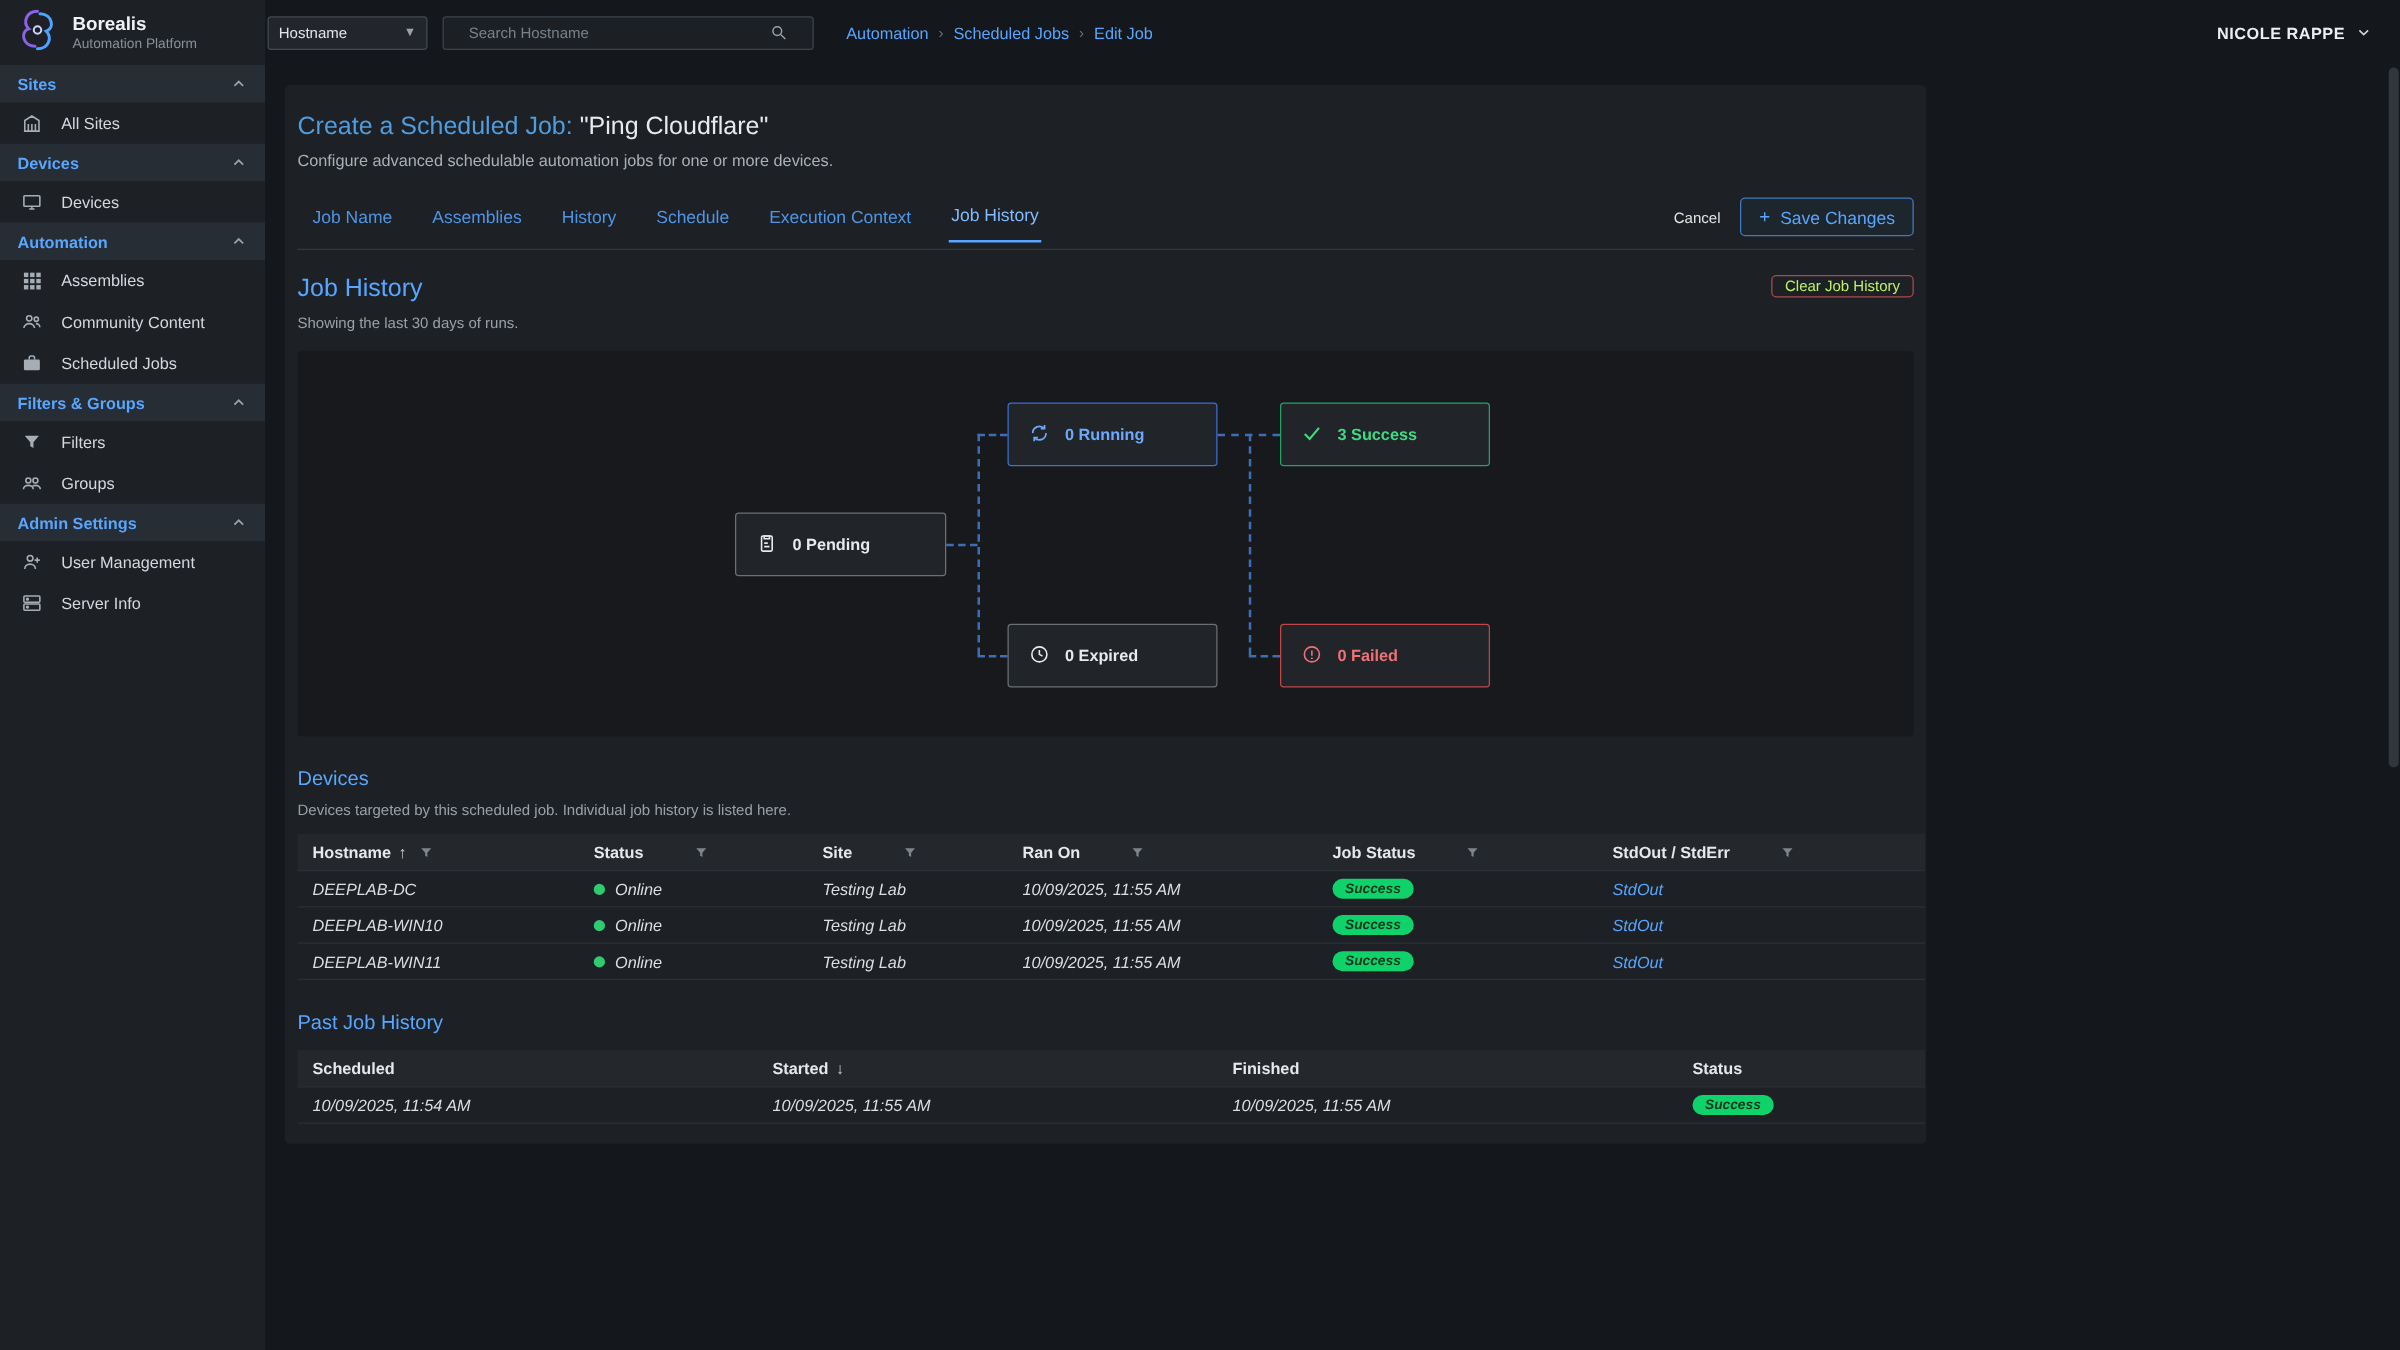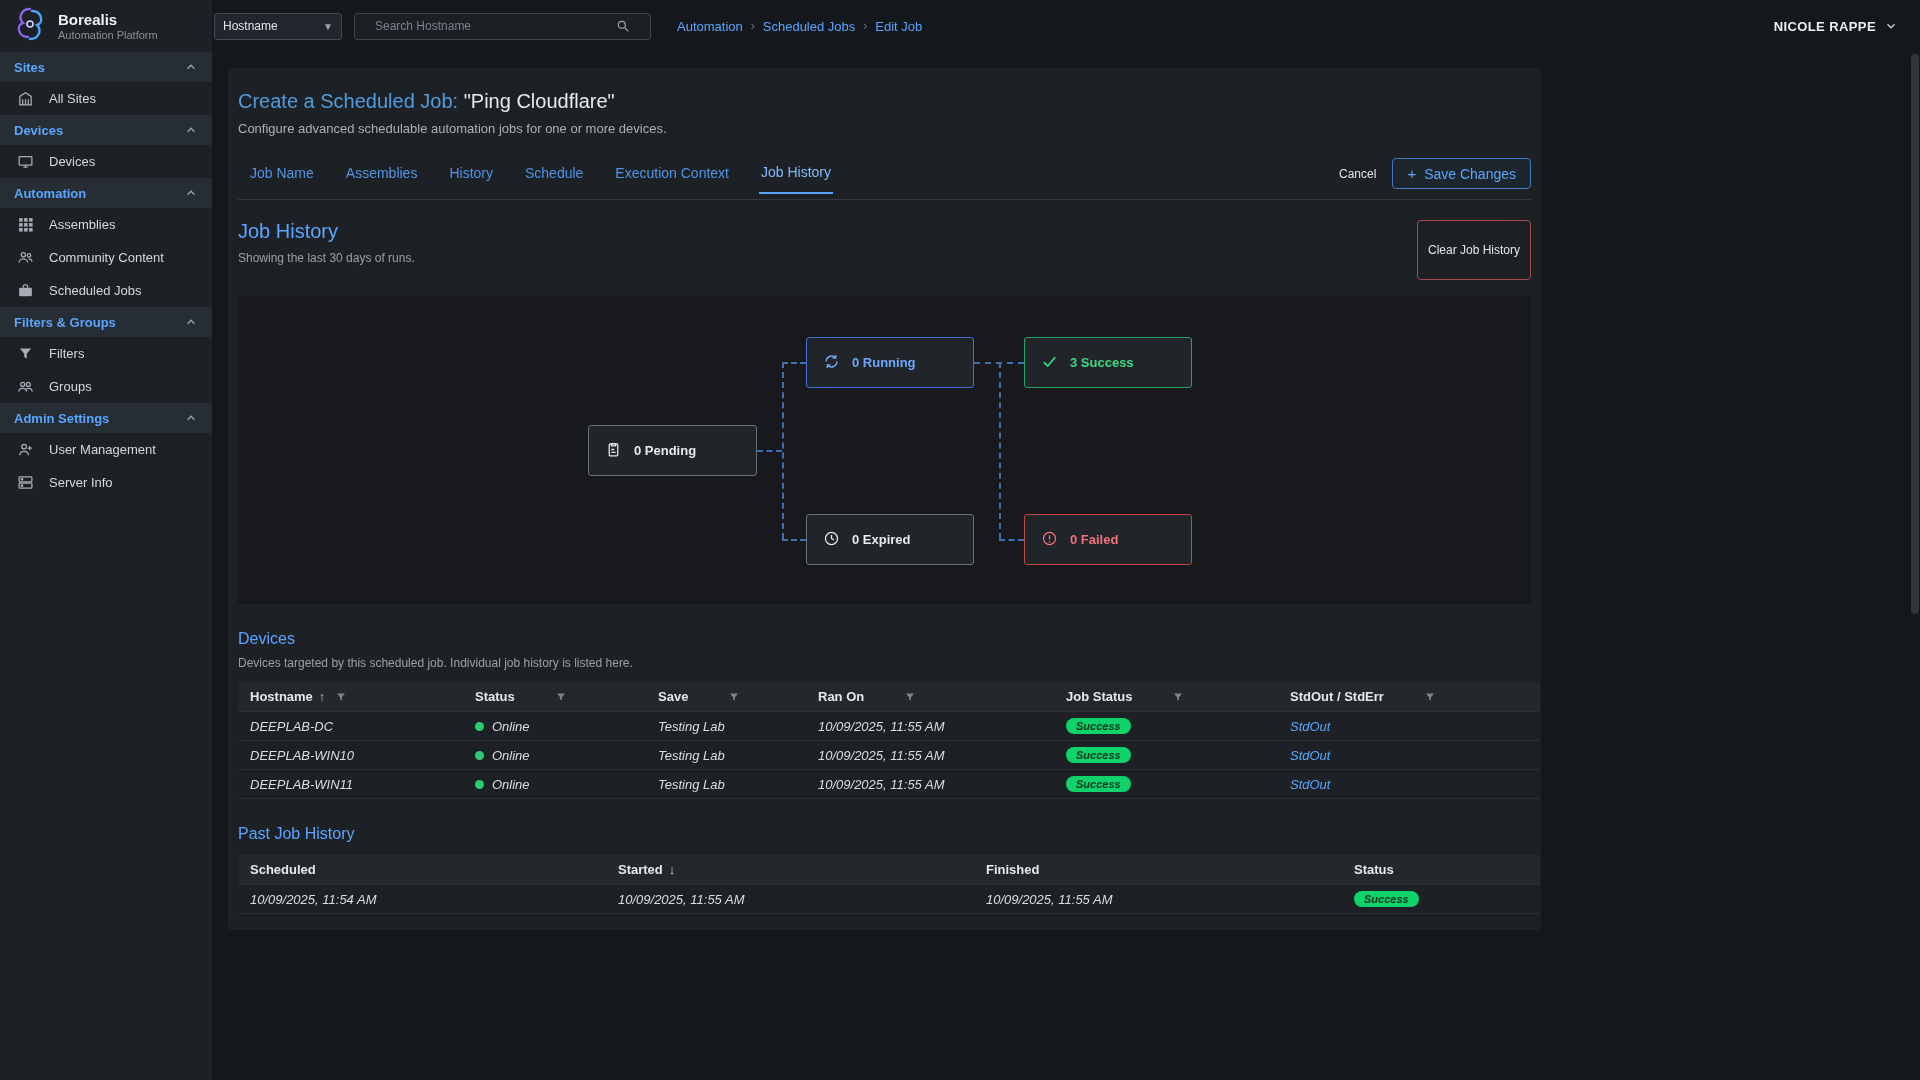--- a/index.html
+++ b/index.html
@@ -55,22 +55,22 @@
   .tab.active { color:#83bbff; border-bottom:2px solid #58a6ff; }
   .tabs-actions { margin-left:auto; display:flex; align-items:center; gap:16px; padding-bottom:10px; }
   .cancel-link { color:#e5e5e5; font-size:12px; cursor:pointer; }
   .save-btn { border:1px solid #4179c4; color:#58a6ff; background:rgba(88,166,255,0.04);
     border-radius:4px; padding:6px 14px; font-size:14px; display:flex; align-items:center; gap:8px; cursor:pointer; }
   .save-btn .plus { font-size:15px; }
 
   .jh-header-row { display:flex; align-items:flex-start; margin-top:20px; }
   .jh-title { color:#58a6ff; font-size:20px; }
   .jh-sub { margin-top:8px; font-size:12px; color:#9aa0a6; }
-  .clear-btn { margin-left:auto; border:1px solid #a94b4b; color:#e5e5e5; background:transparent;
-    border-radius:4px; padding:22px 10px; font-size:12px; cursor:pointer; }
+  .clear-btn { margin-left:auto; border:1px solid #a94b4b; color:#bef264; background:transparent;
+    border-radius:4px; padding:1px 10px; font-size:12px; cursor:pointer; }
 
   
   .flow-panel { position:relative; margin-top:16px; height:308px; background:#17191d; border-radius:3px; }
   .flow-node { position:absolute; height:51px; background:#212529; border:1px solid #6b7075; border-radius:3px;
     display:flex; align-items:center; gap:12px; padding:0 16px; font-size:13px; font-weight:bold; color:#e8eaed; }
   .flow-node svg { width:17px; height:17px; }
   .node-pending  { left:350px; top:129px; width:169px; }
   .node-running  { left:568px; top:41px;  width:168px; border-color:#3f6fd1; color:#6ea8fe; }
   .node-success  { left:786px; top:41px;  width:168px; border-color:#26a269; color:#3ddc84; }
   .node-expired  { left:568px; top:218px; width:168px; }
@@ -398,21 +398,21 @@
             </div>
             <div class="th">
               <span>Status</span>
               <span class="funnel">
                 <svg width="12" height="12" viewBox="0 0 24 24" fill="currentColor">
                     <path d="M4 5h16l-6.2 7.5V19l-3.6-2v-4.5z"></path>
                   </svg>
               </span>
             </div>
             <div class="th">
-              <span>Save</span>
+              <span>Site</span>
               <span class="funnel">
                 <svg width="12" height="12" viewBox="0 0 24 24" fill="currentColor">
                     <path d="M4 5h16l-6.2 7.5V19l-3.6-2v-4.5z"></path>
                   </svg>
               </span>
             </div>
             <div class="th">
               <span>Ran On</span>
               <span class="funnel">
                 <svg width="12" height="12" viewBox="0 0 24 24" fill="currentColor">

